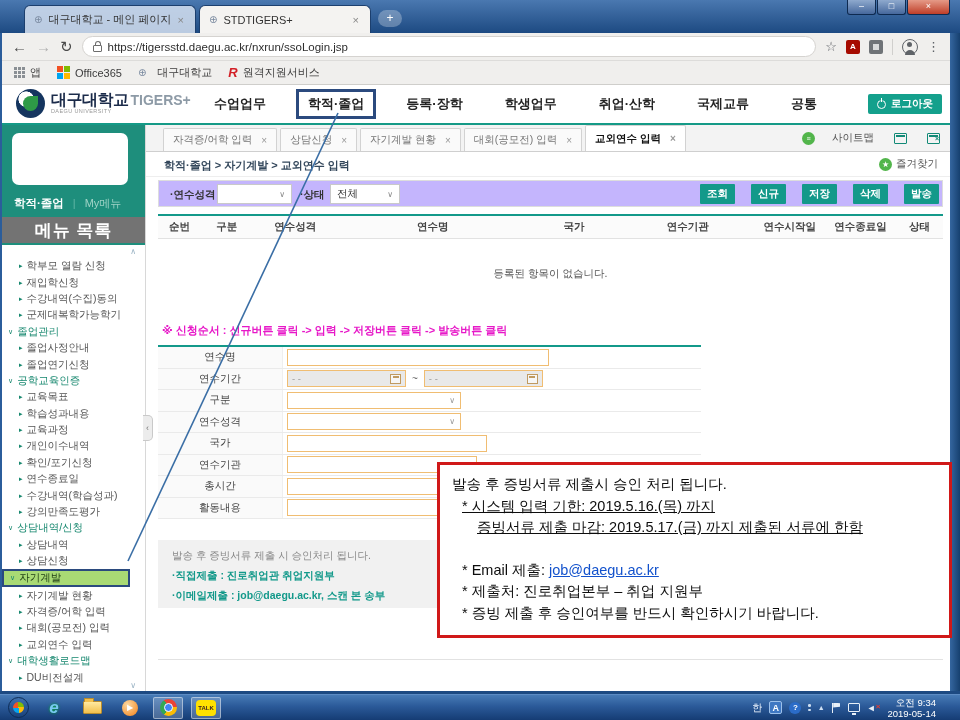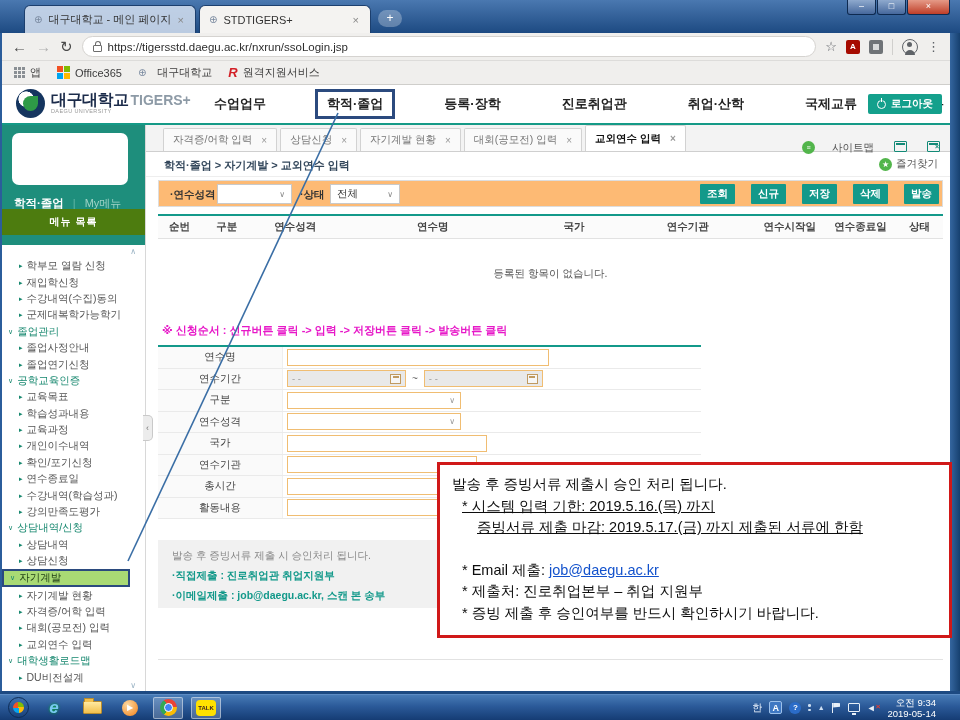--- a/index.html
+++ b/index.html
@@ -52,69 +52,69 @@
 
   
   .siteheader{position:absolute;top:85px;left:2px;right:10px;height:38px;background:#fff}
   .logo{position:absolute;left:14px;top:4px;display:flex;align-items:center;gap:6px}
   .logo-mark{width:29px;height:29px;border-radius:50%;background:radial-gradient(circle at 35% 35%,#ffffff 28%,#15355f 30% 100%);position:relative;overflow:hidden}
   .logo-mark:before{content:"";position:absolute;left:7px;top:7px;width:15px;height:15px;background:#2e9a47;border-radius:50% 0 50% 50%}
   .logo-texts{line-height:1}
   .univ-name{font-size:16px;font-weight:bold;color:#1b2b4a;letter-spacing:-.5px}
   .brand{font-size:14px;color:#8d9aa6;font-weight:bold;margin-left:2px}
   .univ-sub{font-size:5.5px;color:#999;letter-spacing:.4px;margin-top:1px}
-  .mainnav{position:absolute;left:212px;top:0;height:100%;display:flex;align-items:center;gap:61px}
+  .mainnav{position:absolute;left:212px;top:0;height:100%;display:flex;align-items:center;gap:42px}
   .navitem{font-size:13px;font-weight:bold;color:#222;white-space:nowrap}
   .navitem.boxed{border:3px solid #2b4a7e;padding:3px 9px;margin:-6px -12px}
   .logout{position:absolute;right:8px;top:9px;height:20px;background:#14a08c;border-radius:2px;color:#fff;
           display:flex;align-items:center;gap:5px;padding:0 9px;font-size:10.5px;font-weight:bold}
   .pwr{width:9px;height:9px;border:1.5px solid #fff;border-radius:50%;position:relative}
   .pwr:before{content:"";position:absolute;left:2.6px;top:-3px;width:1.6px;height:5px;background:#14a08c;box-shadow:0 0 0 .5px #14a08c}
   .pwr:after{content:"";position:absolute;left:2.8px;top:-2.5px;width:1.4px;height:4px;background:#fff}
   .header-rule{position:absolute;top:123px;left:2px;right:10px;height:2px;background:#159a87}
 
   
   .sidebar{position:absolute;top:125px;left:2px;width:143px;bottom:29px;background:#1e8e7c}
   .user-card{position:absolute;left:10px;top:8px;width:116px;height:52px;background:#fff;border-radius:7px}
   .side-tabs{position:absolute;top:67px;left:12px;right:6px;height:22px;display:flex;align-items:center;gap:9px}
   .side-tab-a{font-weight:bold;font-size:11.5px;color:#fff}
   .side-sep{color:#63b7a6;font-size:11px}
   .side-tab-b{color:#9fd3c6;font-size:11px}
-  .menu-title{position:absolute;top:84px;left:0;right:0;height:26px;background:#4d7c0f;color:#fff;font-weight:bold;
-              font-size:10px;display:flex;align-items:center;justify-content:center;letter-spacing:1px}
+  .menu-title{position:absolute;top:92px;left:0;right:0;height:26px;background:#737373;color:#fff;font-weight:bold;
+              font-size:17px;display:flex;align-items:center;justify-content:center;letter-spacing:1px}
   .menu-panel{position:absolute;top:120px;left:0;right:0;bottom:0;background:#fff}
   .chev-top{position:absolute;top:2px;right:9px;font-size:8px;color:#9ab3c4}
   .chev-bot{position:absolute;bottom:1px;right:9px;font-size:8px;color:#9ab3c4}
   .menu-list{position:absolute;top:13px;left:0;right:0}
   .mi{height:16.4px;display:flex;align-items:center;font-size:10.5px;color:#555;white-space:nowrap}
   .mi.leaf{padding-left:17px}
   .mi.group{padding-left:6px;color:#17886f}
   .mi .bullet{color:#17886f;font-size:7px;margin-right:4px}
   .mi .chev{font-size:7px;margin-right:4px;color:#17886f}
   .mi.highlight{background:#a9da74;border:2px solid #2b4a7e;margin-right:15px;color:#1d3b12;height:18px}
 
   
   .content{position:absolute;top:125px;left:145px;right:10px;bottom:29px;background:#fff;border-left:1px solid #d8d8d8}
   .wtabs{position:absolute;top:0;left:0;right:0;height:27px;background:#f3f3f3;border-bottom:1px solid #cfcfcf;
          display:flex;align-items:flex-end;padding-left:17px}
   .wtab{display:flex;align-items:center;height:23px;border:1px solid #d2d2d2;border-bottom:none;background:#fafafa;
         color:#777;font-size:10.5px;padding:0 9px;margin-right:3px;border-radius:2px 2px 0 0;white-space:nowrap}
   .wtab .x{margin-left:9px;color:#999;font-size:10px}
   .wtab.active{background:#fff;color:#111;font-weight:bold;height:26px}
-  .sitemap{position:absolute;right:10px;top:16px;display:flex;gap:17px;font-size:10.5px;color:#555}
+  .sitemap{position:absolute;right:10px;top:6px;display:flex;align-items:center;gap:17px;font-size:10.5px;color:#555}
   .sm-badge{width:13px;height:13px;border-radius:50%;background:#52b54b;color:#fff;font-size:7px;line-height:13px;text-align:center;font-weight:bold}
   .win-ic{width:13px;height:11px;border:1.5px solid #128a77;border-radius:1px;position:relative;margin-left:3px}
   .win-ic:before{content:"";position:absolute;top:1px;left:1px;right:1px;height:2px;background:#128a77}
   .win-ic.x:after{content:"×";position:absolute;right:0px;top:1px;font-size:7px;color:#128a77;font-weight:bold}
   .bc-row{position:absolute;top:27px;left:0;right:0;height:25px;border-bottom:1px solid #eee}
   .breadcrumb{position:absolute;left:18px;top:6px;font-size:11px;font-weight:bold;color:#33475b}
   .favorite{position:absolute;right:12px;top:5px;display:flex;align-items:center;gap:4px;font-size:10.5px;color:#555}
   .fav-star{width:13px;height:13px;border-radius:50%;background:#52b54b;color:#fff;font-size:8px;line-height:13px;text-align:center}
 
-  .filterbar{position:absolute;top:55px;left:12px;right:7px;height:27px;border:1px solid #ddd;background:#fdba74}
+  .filterbar{position:absolute;top:55px;left:12px;right:7px;height:27px;border:1px solid #ddd;background:#c4b5fd}
   .flabel{position:absolute;top:7px;font-size:10.5px;font-weight:bold;color:#333}
   .flabel.l1{left:11px}
   .flabel.l2{left:141px}
   .fselect{position:absolute;top:3px;height:20px;border:1px solid #c9c9c9;background:#fff;font-size:10.5px;color:#333;
            display:flex;align-items:center;justify-content:space-between;padding:0 6px}
   .fselect .arrow{color:#888;font-size:8px}
   .fs1{left:58px;width:75px}
   .fs2{left:171px;width:70px}
   .btns{position:absolute;right:3px;top:3px;display:flex;gap:16px}
   .gbtn{width:35px;height:20px;background:#13998a;color:#fff;font-size:10.5px;font-weight:bold;
@@ -291,21 +291,21 @@
       </span>
     </div>
     <div class="mainnav">
 
         <span class="navitem">수업업무</span>
 
         <span class="navitem boxed">학적·졸업</span>
 
         <span class="navitem">등록·장학</span>
 
-        <span class="navitem">진로취업관</span>
+        <span class="navitem">학생업무</span>
 
         <span class="navitem">취업·산학</span>
 
         <span class="navitem">국제교류</span>
 
         <span class="navitem">공통</span>
 
     </div>
     <div class="logout">
       <span class="pwr"></span>

